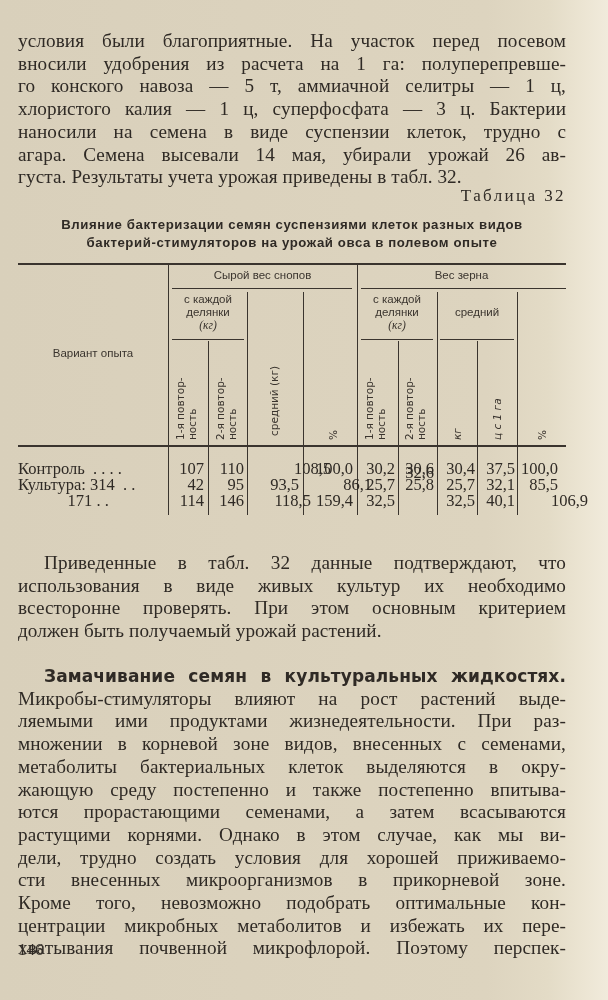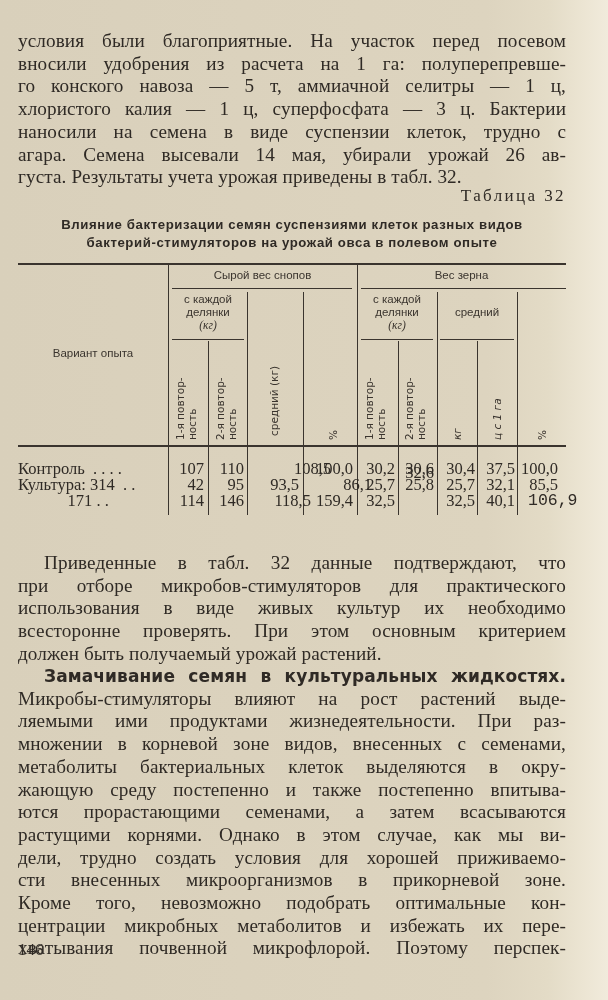--- a/index.html
+++ b/index.html
@@ -153,26 +153,25 @@
     <div class="cell" style="left:517px; width:41px; top:477px;">85,5</div>
 
     <div class="cell" style="left:168px; width:36px; top:493px;">114</div>
     <div class="cell" style="left:208px; width:36px; top:493px;">146</div>
     <div class="cell" style="left:247px; width:52px; top:493px;margin-left:12px;">118,5</div>
     <div class="cell" style="left:303px; width:50px; top:493px;">159,4</div>
     <div class="cell" style="left:357px; width:38px; top:493px;">32,5</div>
     <div class="cell" style="left:398px; width:36px; top:465px;">32,6</div>
     <div class="cell" style="left:437px; width:38px; top:493px;">32,5</div>
     <div class="cell" style="left:477px; width:38px; top:493px;">40,1</div>
-    <div class="cell" style="left:528px; width:41px; top:493px;font-family:Liberation Mono, monospace;">106,9</div>
+    <div class="cell" style="left:547px; width:41px; top:493px;">106,9</div>
   </div>
 
   <div class="para" style="top:552px;">
     <span class="line indent">Приведенные в табл. 32 данные подтверждают, что</span>
-    <span class="line">при отборе микробов-стимуляторов для практического</span>
     <span class="line">использования в виде живых культур их необходимо</span>
     <span class="line">всесторонне проверять. При этом основным критерием</span>
     <span class="line last">должен быть получаемый урожай растений.</span>
   </div>
 
   <div class="para" style="top:665px;">
     <span class="line indent bold">Замачивание семян в культуральных жидкостях.</span>
     <span class="line">Микробы-стимуляторы влияют на рост растений выде-</span>
     <span class="line">ляемыми ими продуктами жизнедеятельности. При раз-</span>
     <span class="line">множении в корневой зоне видов, внесенных с семенами,</span>

